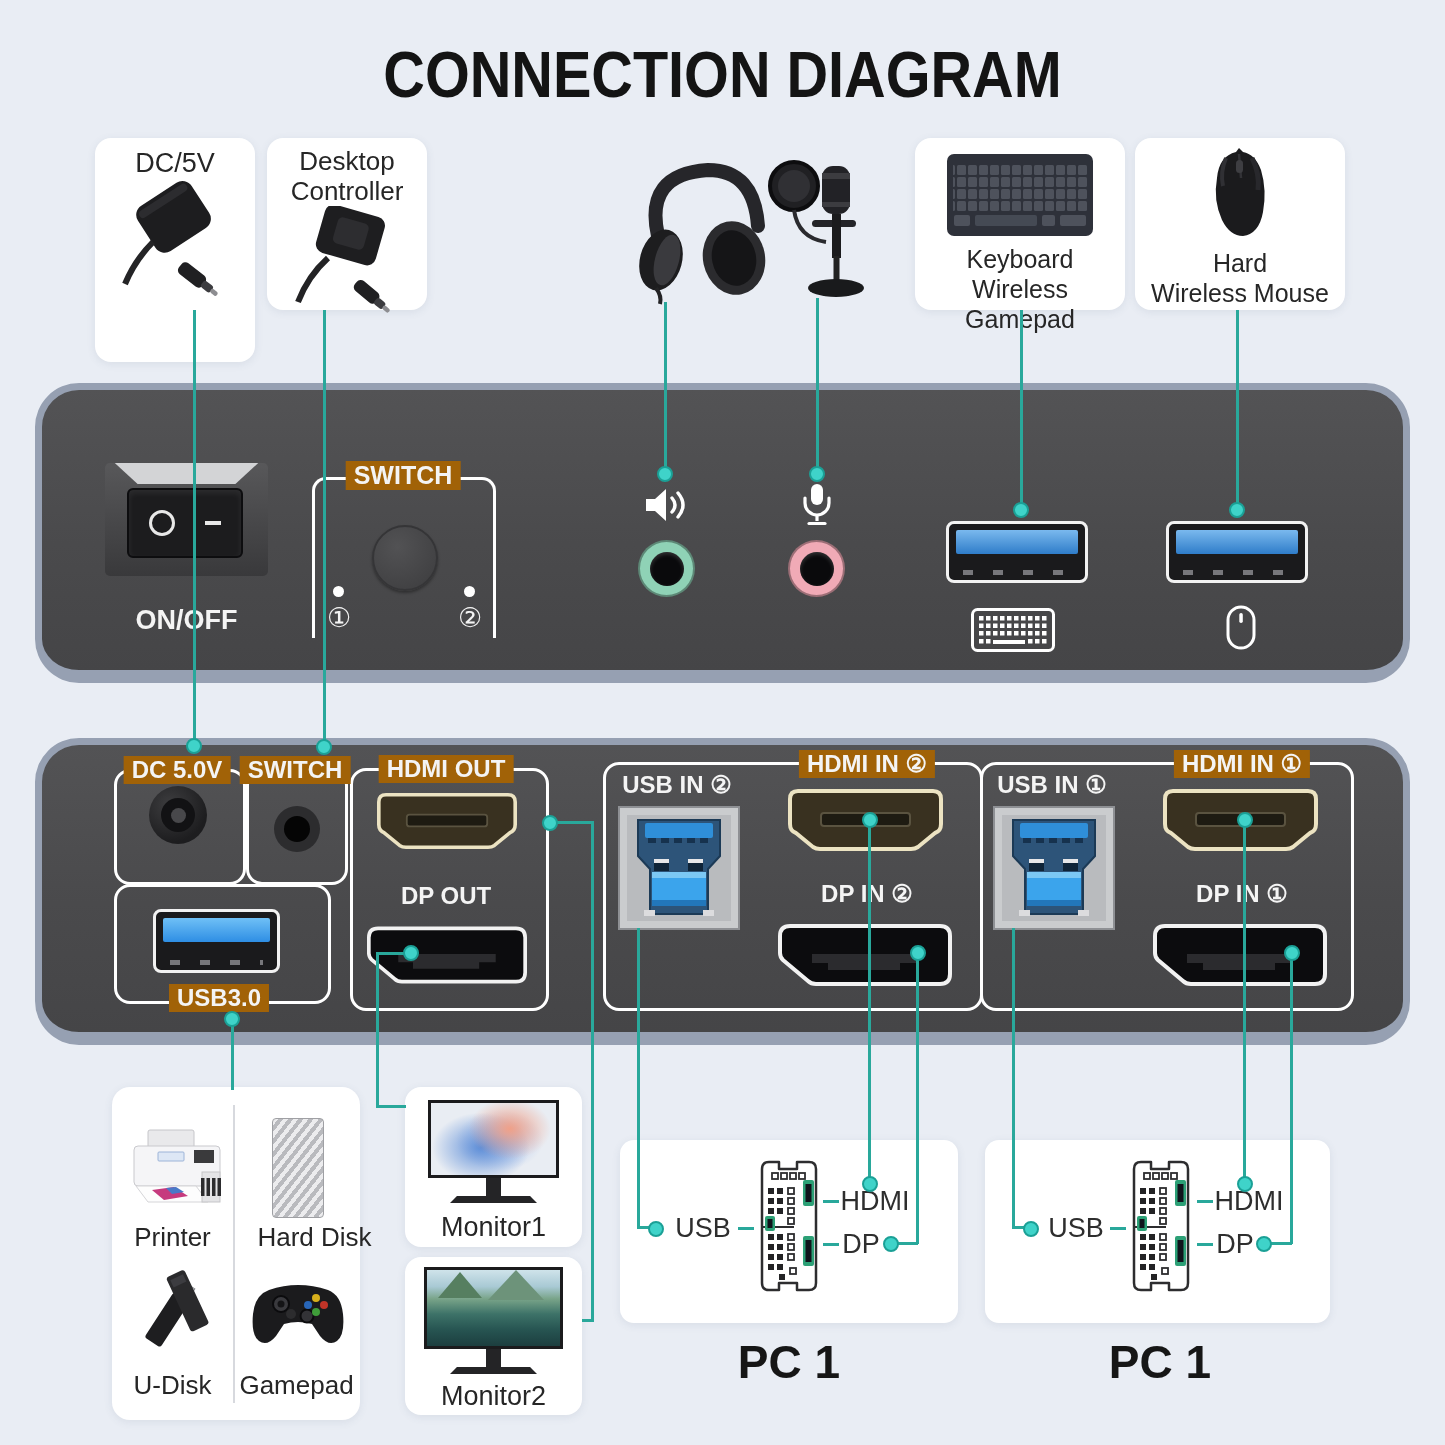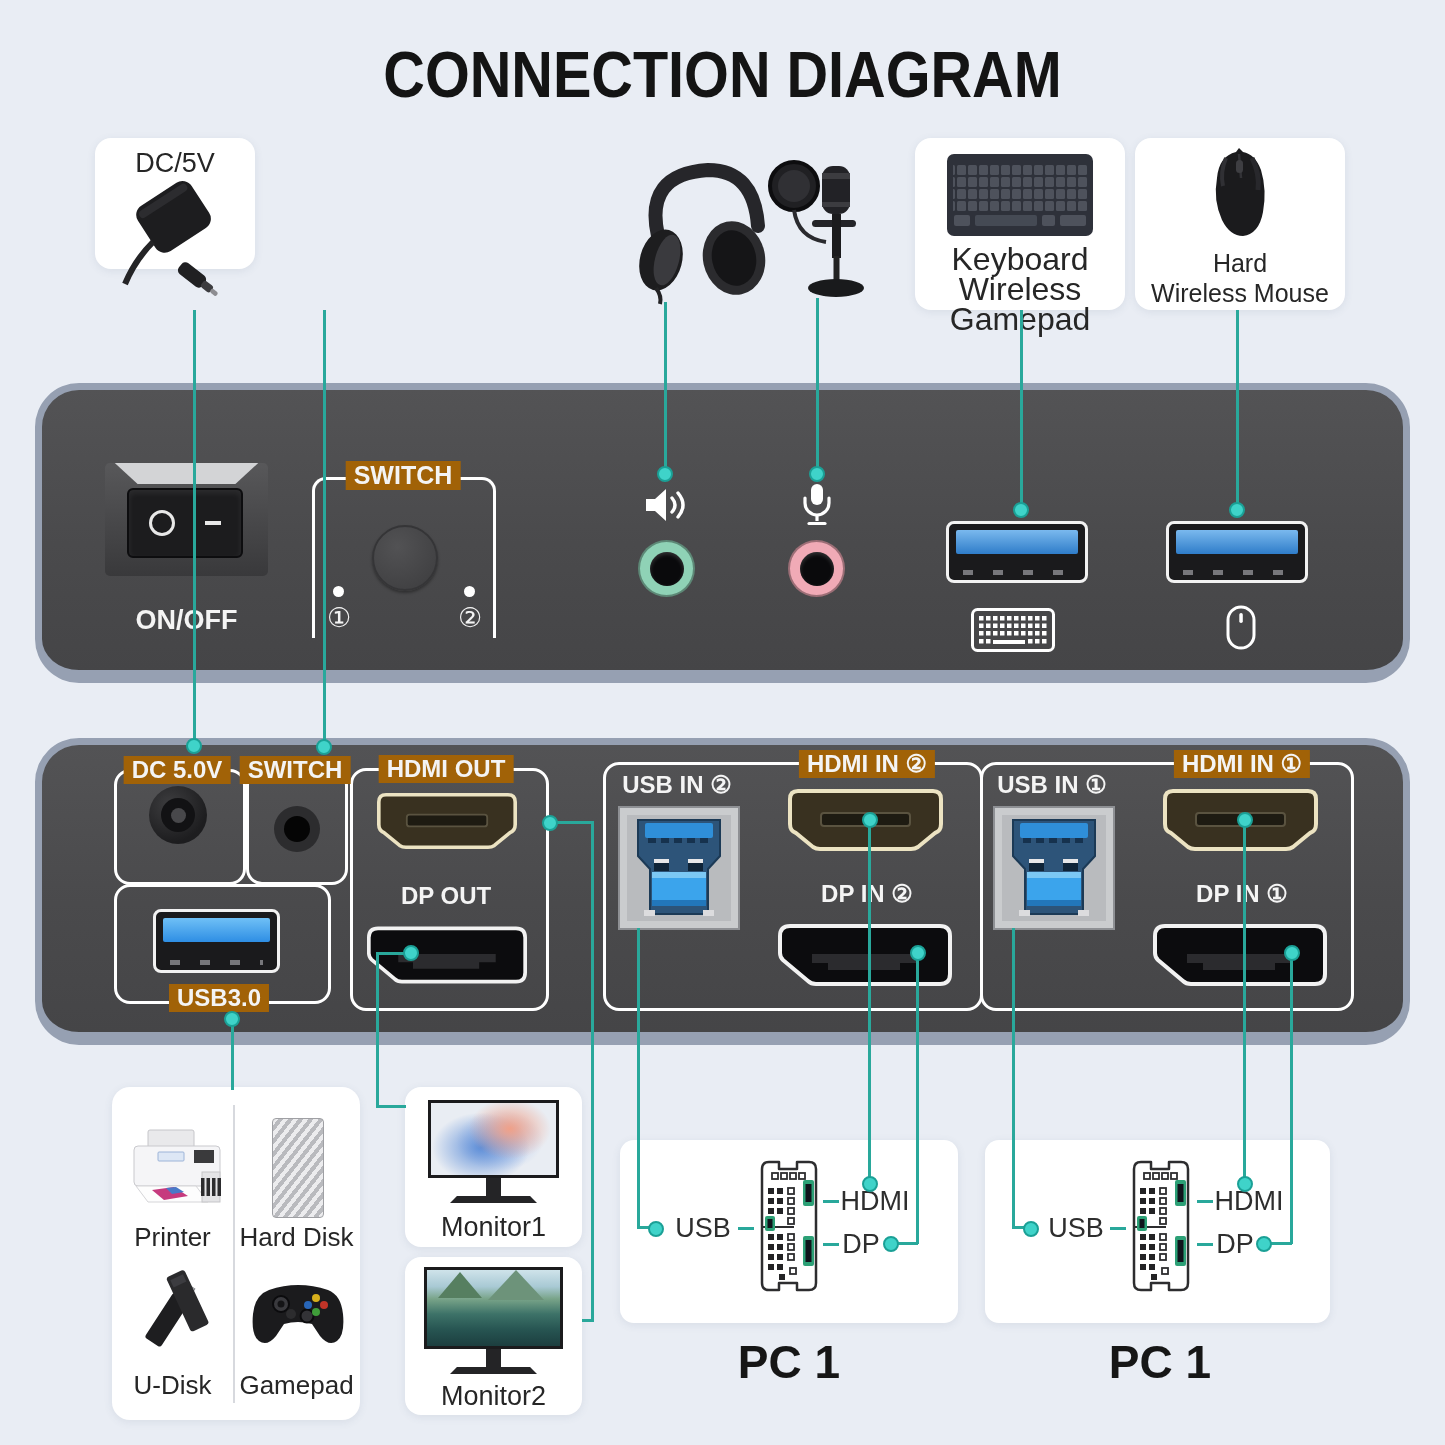--- a/index.html
+++ b/index.html
@@ -59,36 +59,54 @@
   .pcname{font-size:46px;font-weight:bold;color:#161616;transform:translateX(-50%);white-space:nowrap;}
   .pclbl{font-size:27px;color:#2e2e2e;transform:translateX(-50%);white-space:nowrap;}
 </style>
 </head>
 <body>
 
 <div id="stage">
 
   <div class="abs title">CONNECTION DIAGRAM</div>
 
-  <div class="abs wbox" style="left:95px;top:138px;width:160px;height:131px;">
+  <div class="abs wbox" style="left:95px;top:138px;width:160px;height:224px;">
     <div class="cardlbl" style="margin-top:10px;font-size:27px;">DC/5V</div>
     <svg width="120" height="118" viewBox="0 0 120 118" style="display:block;margin:2px auto 0;">
       <g transform="rotate(-33 58 36)">
           <rect x="26" y="10" width="64" height="54" rx="11" fill="#1d1d1f"></rect>
           <rect x="30" y="14" width="56" height="8" rx="4" fill="#2c2c2f"></rect>
         </g>
       <path d="M38 62 Q20 80 10 104" stroke="#242426" stroke-width="6" fill="none"></path>
       <g transform="rotate(38 80 96)">
           <rect x="62" y="90" width="30" height="14" rx="5" fill="#202022"></rect>
           <rect x="90" y="93" width="12" height="8" rx="3" fill="#3c3c3f"></rect>
           <rect x="101" y="95" width="8" height="4.5" rx="2" fill="#8d8d91"></rect>
         </g>
     </svg>
   </div>
 
+  <div class="abs wbox" style="left:267px;top:138px;width:160px;height:172px;">
+    <div class="cardlbl" style="margin-top:8px;">
+      <div>Desktop</div>
+      <div>Controller</div>
+    </div>
+    <svg width="122" height="110" viewBox="0 0 122 110" style="display:block;margin:0 auto;">
+      <g transform="rotate(16 64 34)">
+          <rect x="32" y="4" width="62" height="50" rx="9" fill="#1e1e20"></rect>
+          <rect x="47" y="14" width="32" height="27" rx="5" fill="#2d2d30"></rect>
+        </g>
+      <path d="M42 52 Q22 70 12 96" stroke="#232325" stroke-width="6" fill="none"></path>
+      <g transform="rotate(40 84 88)">
+          <rect x="66" y="82" width="28" height="13" rx="5" fill="#202022"></rect>
+          <rect x="92" y="85" width="11" height="8" rx="3" fill="#3c3c3f"></rect>
+          <rect x="102" y="87" width="8" height="4.5" rx="2" fill="#8d8d91"></rect>
+        </g>
+    </svg>
+  </div>
 
   <svg class="abs" style="left:628px;top:156px;" width="144" height="150" viewBox="0 0 144 150">
     <path d="M30 80 Q16 18 80 14 Q126 14 130 70" fill="none" stroke="#26262a" stroke-width="14" stroke-linecap="round"></path>
     <ellipse cx="33" cy="104" rx="21" ry="31" fill="#1d1d1f" transform="rotate(15 33 104)"></ellipse>
     <ellipse cx="39" cy="104" rx="12" ry="26" fill="#3a3a3e" transform="rotate(15 39 104)"></ellipse>
     <ellipse cx="106" cy="102" rx="31" ry="37" fill="#2b2b2e" transform="rotate(-12 106 102)"></ellipse>
     <ellipse cx="106" cy="102" rx="22" ry="28" fill="#151517" transform="rotate(-12 106 102)"></ellipse>
     <path d="M28 132 q6 8 4 16" stroke="#232325" stroke-width="4" fill="none"></path>
   </svg>
 
@@ -112,21 +130,21 @@
           <pattern id="keys" width="11" height="12" patternUnits="userSpaceOnUse">
             <rect x="1" y="1" width="9" height="10" rx="1.5" fill="#4e525c"></rect>
           </pattern>
         </defs>
       <rect x="8" y="12" width="134" height="48" fill="url(#keys)"></rect>
       <rect x="9" y="63" width="16" height="11" rx="2" fill="#4e525c"></rect>
       <rect x="30" y="63" width="62" height="11" rx="2" fill="#454a54"></rect>
       <rect x="97" y="63" width="13" height="11" rx="2" fill="#4e525c"></rect>
       <rect x="115" y="63" width="26" height="11" rx="2" fill="#4e525c"></rect>
     </svg>
-    <div class="cardlbl" style="margin-top:6px;font-size:32px;">
+    <div class="cardlbl" style="margin-top:6px;font-size:25px;">
       <div>Keyboard</div>
       <div>Wireless Gamepad</div>
     </div>
   </div>
 
   <div class="abs wbox" style="left:1135px;top:138px;width:210px;height:172px;">
     <svg width="68" height="94" viewBox="0 0 68 94" style="display:block;margin:8px auto 0;">
       <path d="M30 6 Q13 10 11 32 Q7 54 16 74 Q24 90 37 90 Q53 88 57 66 Q61 44 55 24 Q49 8 37 6 L33 2 Z" fill="#1b1b1d"></path>
       <path d="M33 8 L35 32" stroke="#323236" stroke-width="2.5"></path>
       <path d="M20 12 Q14 26 17 40" stroke="#303034" stroke-width="4" fill="none"></path>
@@ -339,21 +357,21 @@
     <rect x="74" y="50" width="18" height="30" fill="#e4e4e6" stroke="#c5c5c8"></rect>
     <g fill="#2c2c2e">
         <rect x="73" y="56" width="3.5" height="18"></rect>
         <rect x="78.5" y="56" width="3.5" height="18"></rect>
         <rect x="84" y="56" width="3.5" height="18"></rect>
         <rect x="89.5" y="56" width="3.5" height="18"></rect>
       </g>
   </svg>
   <div class="abs hdd" style="left:272px;top:1118px;width:50px;height:98px;"></div>
   <div class="abs cardlbl" style="left:112px;top:1222px;width:121px;">Printer</div>
-  <div class="abs cardlbl" style="left:233px;top:1222px;width:127px;">Hard Disk</div>
+  <div class="abs cardlbl" style="left:251px;top:1222px;width:127px;">Hard Disk</div>
   <svg class="abs" style="left:133px;top:1262px;" width="86" height="104" viewBox="0 0 86 104">
     <g transform="rotate(33 32 60)">
         <rect x="23" y="30" width="19" height="54" rx="3" fill="#1e1e20"></rect>
         <rect x="26" y="16" width="13" height="15" fill="#caccd0" stroke="#888a8e"></rect>
         <rect x="28.5" y="19" width="3" height="4" fill="#6e7074"></rect>
         <rect x="33.5" y="19" width="3" height="4" fill="#6e7074"></rect>
       </g>
     <g transform="rotate(-25 58 46)">
         <rect x="48" y="8" width="20" height="60" rx="3" fill="#2a2a2c"></rect>
         <rect x="51" y="12" width="14" height="8" fill="#3c3c40"></rect>

